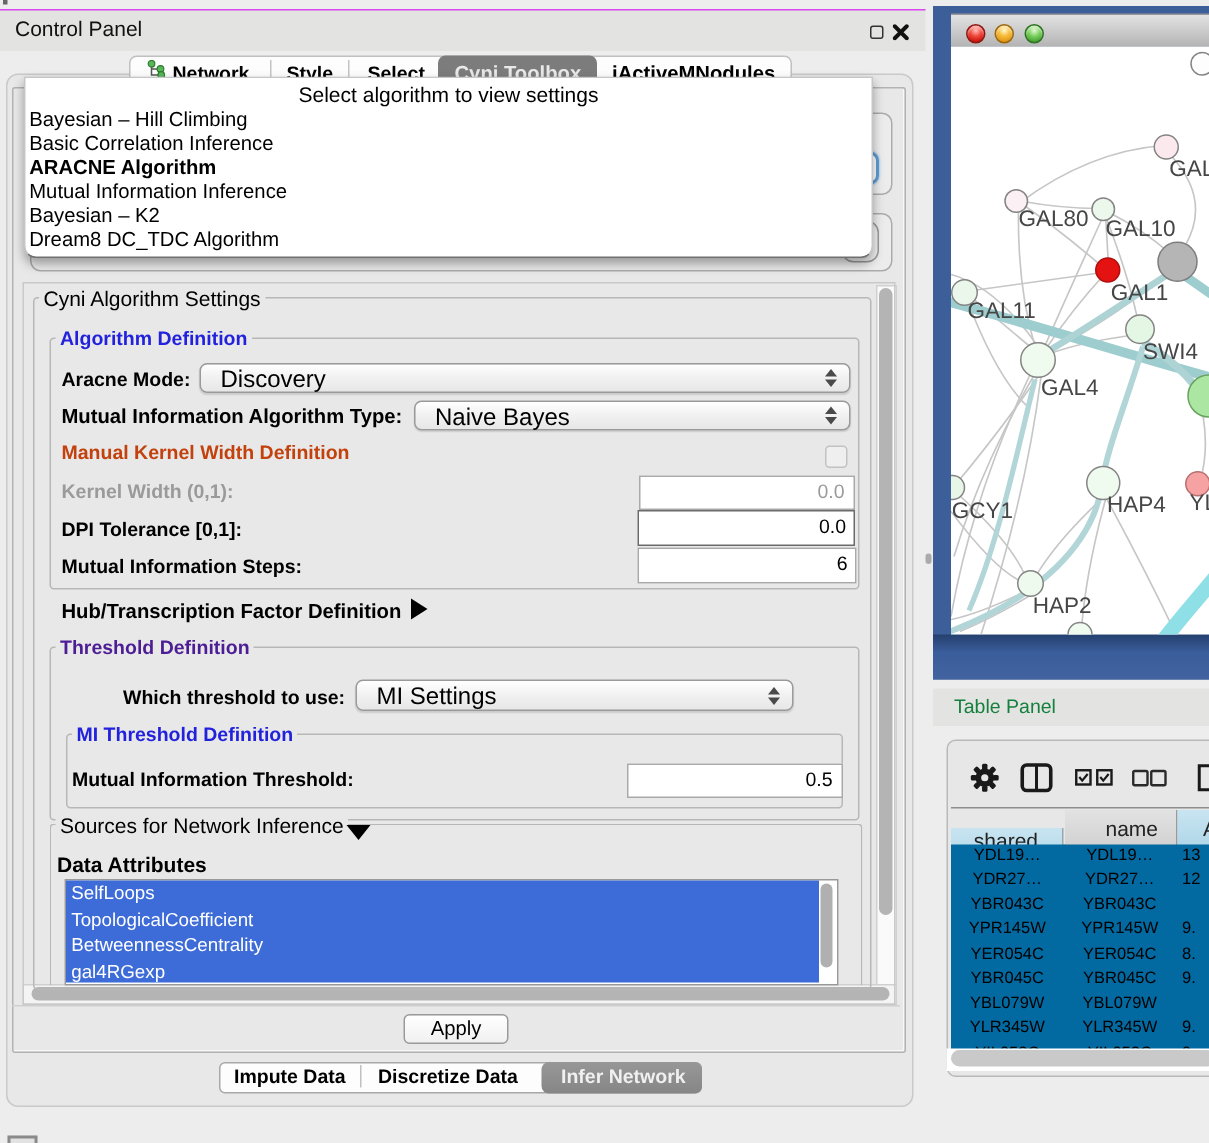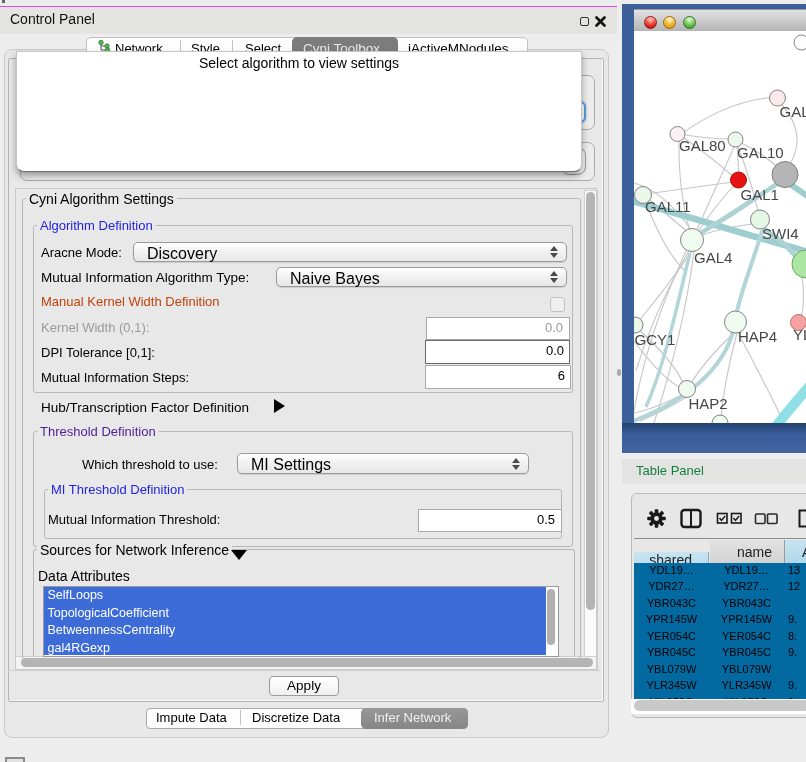--- a/index.html
+++ b/index.html
@@ -1,18 +1,18 @@
 <!DOCTYPE html>
 <html><head><meta charset="utf-8">
 <style>
 html,body{margin:0;padding:0}
 body{width:806px;height:762px;position:relative;overflow:hidden;
   font-family:"Liberation Sans",sans-serif;background:#ededed;}
 .abs{position:absolute}
-.b{font-weight:normal}
+.b{font-weight:bold}
 .fieldset{position:absolute;border:1px solid #b7b7b7;border-radius:3px}
 .flabel{position:absolute;background:#e8e8e8;padding:0 3px;white-space:nowrap}
 .combo{position:absolute;border:1px solid #9a9a9a;border-radius:5px;
   background:linear-gradient(#ffffff,#f2f2f2 45%,#e7e7e7);box-shadow:0 1px 1px rgba(0,0,0,.12)}
 .combo .txt{position:absolute;left:13px;top:2px;font-size:16px;color:#000}
 .updn{position:absolute;right:8px;top:50%;margin-top:-6px;width:8px;height:12px}
 .updn .u{position:absolute;top:0;left:0;width:0;height:0;border-left:4px solid transparent;border-right:4px solid transparent;border-bottom:5px solid #4a4a4a}
 .updn .d{position:absolute;bottom:0;left:0;width:0;height:0;border-left:4px solid transparent;border-right:4px solid transparent;border-top:5px solid #4a4a4a}
 .field{position:absolute;background:#fff;border:1px solid #a9a9a9;font-size:13px;text-align:right}
 .lbl{position:absolute;font-size:13px;color:#000;white-space:nowrap}
@@ -125,20 +125,21 @@
 
 <div class="lbl b" style="left:38px;top:568px;font-size:14px">Data Attributes</div>
 
 <div class="abs" style="left:43px;top:586px;width:514px;height:69px;background:#fff;border:1px solid #999"></div>
 <div class="abs" style="left:44px;top:587px;width:502px;height:68px;background:#3d6bd7"></div>
 <div class="abs" style="left:47.5px;top:587.3px;font-size:12.5px;color:#fff;line-height:17.5px">SelfLoops<br>TopologicalCoefficient<br>BetweennessCentrality<br>gal4RGexp</div>
 <div class="abs" style="left:547px;top:589px;width:8px;height:56px;background:#b0b0b0;border-radius:4px"></div>
 
 <div class="abs" style="left:16px;top:51px;width:564px;height:119px;background:#fff;border:1px solid #c6c6c6;border-bottom:1.5px solid #6f6f6f;border-radius:0 0 8px 8px;box-shadow:0 4px 7px rgba(0,0,0,0.35)">
   <div style="position:absolute;left:0;top:4px;width:100%;text-align:center;font-size:14px;line-height:14px;color:#000000">Select algorithm to view settings</div>
+  <div style="position:absolute;left:2.5px;top:19.5px;font-size:13.5px;color:#000;line-height:16px">Bayesian – Hill Climbing<br>Basic Correlation Inference<br><span class="b">ARACNE Algorithm</span><br>Mutual Information Inference<br>Bayesian – K2<br>Dream8 DC_TDC Algorithm</div>
 </div>
 
 <div class="abs" style="left:8px;top:670px;width:592px;height:1px;background:#cfcfcf"></div>
 
 <div class="abs" style="left:269px;top:676px;width:68px;height:17px;background:linear-gradient(#ffffff,#f0f0f0);border:1px solid #9a9a9a;border-radius:4px;text-align:center;font-size:13.5px;padding-top:1px">Apply</div>
 
 <div class="abs" style="left:146px;top:708px;width:320px;height:19px;background:#fdfdfd;border:1px solid #a8a8a8;border-radius:4px"></div>
 <div class="abs b" style="left:156px;top:710px;font-size:13px">Impute Data</div>
 <div class="abs" style="left:240px;top:710px;width:1px;height:15px;background:#c0c0c0"></div>
 <div class="abs b" style="left:252px;top:710px;font-size:13px">Discretize Data</div>

